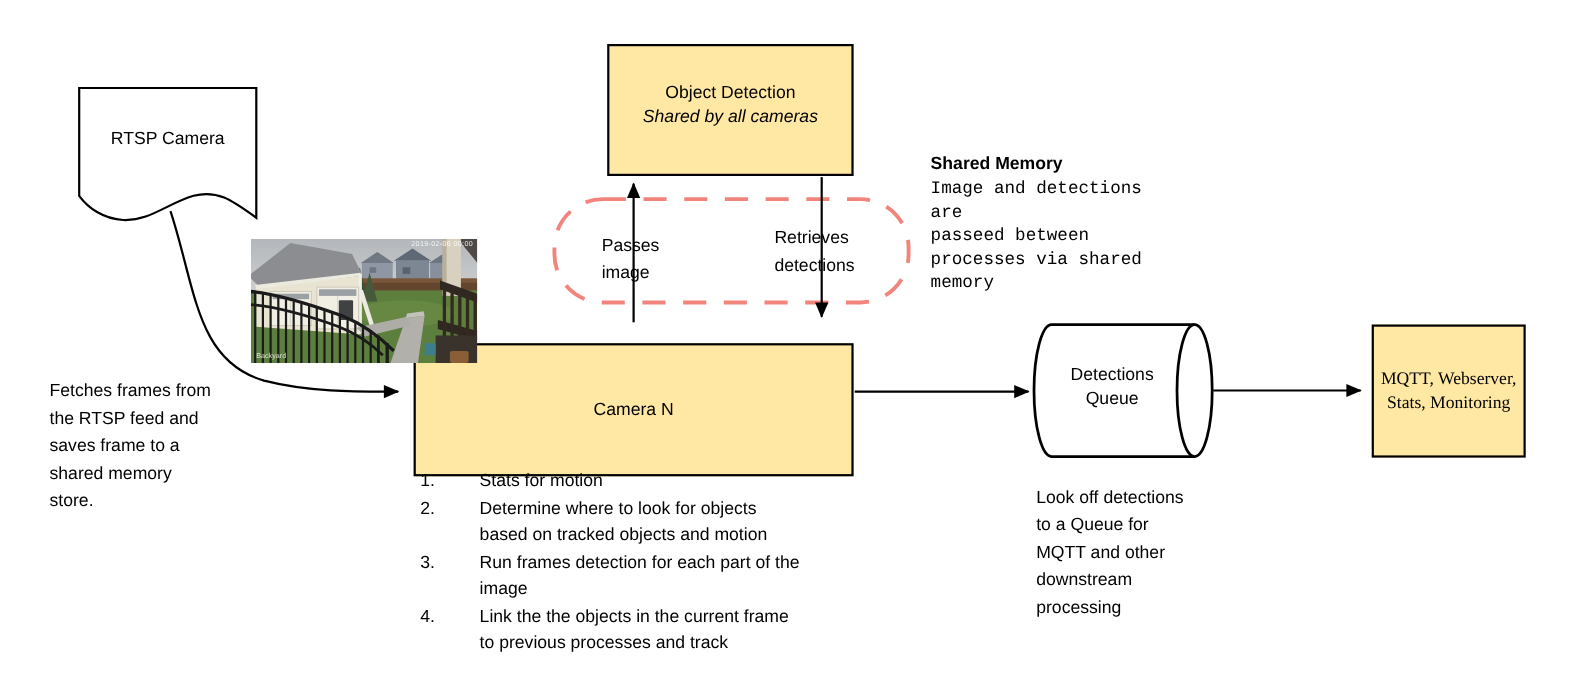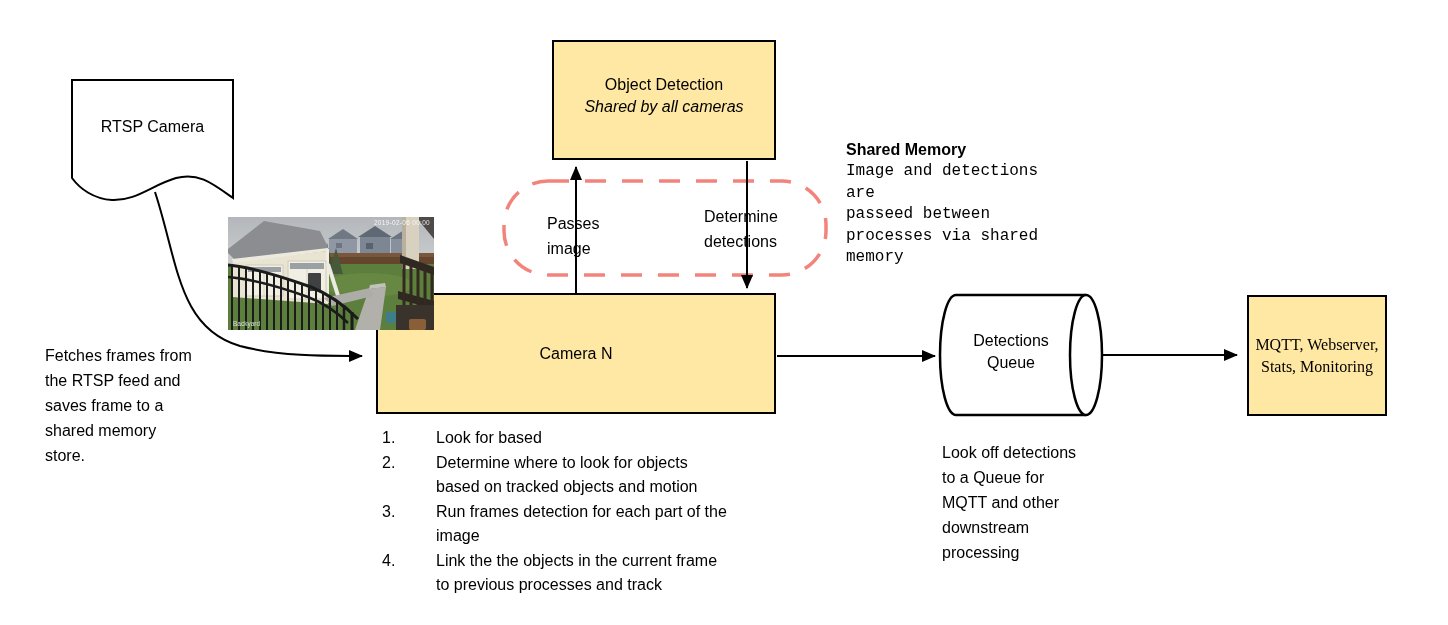--- a/index.html
+++ b/index.html
@@ -69,39 +69,39 @@
 shared memory
 store.</div>
 
   <div class="node" style="left:552px; top:40px; width:224px; height:120px; padding-bottom:8px;">
     <div>Object Detection</div>
     <div class="od-sub">Shared by all cameras</div>
   </div>
 
   <div class="txt note pre" style="left:547px; top:211px;">Passes
 image</div>
-  <div class="txt note pre" style="left:704px; top:204px;">Determine
+  <div class="txt note pre" style="left:704px; top:204px;">Retrieves
 detections</div>
 
   <div class="txt" style="left:846px; top:139px; width:215px;">
     <div class="sm-title">Shared Memory</div>
     <div class="sm-body pre">Image and detections are
 passeed between
 processes via shared
 memory</div>
   </div>
 
-  <div class="node" style="left:376px; top:293px; width:400px; height:121px;">
+  <div class="node" style="left:376px; top:312px; width:400px; height:121px;">
     <div>Camera N</div>
   </div>
 
   <div class="steps">
     <div class="step-row">
       <span class="step-num">1.</span>
-      <span class="pre">Look for based</span>
+      <span class="pre">Stats for motion</span>
     </div>
     <div class="step-row">
       <span class="step-num">2.</span>
       <span class="pre">Determine where to look for objects
 based on tracked objects and motion</span>
     </div>
     <div class="step-row">
       <span class="step-num">3.</span>
       <span class="pre">Run frames detection for each part of the
 image</span>

